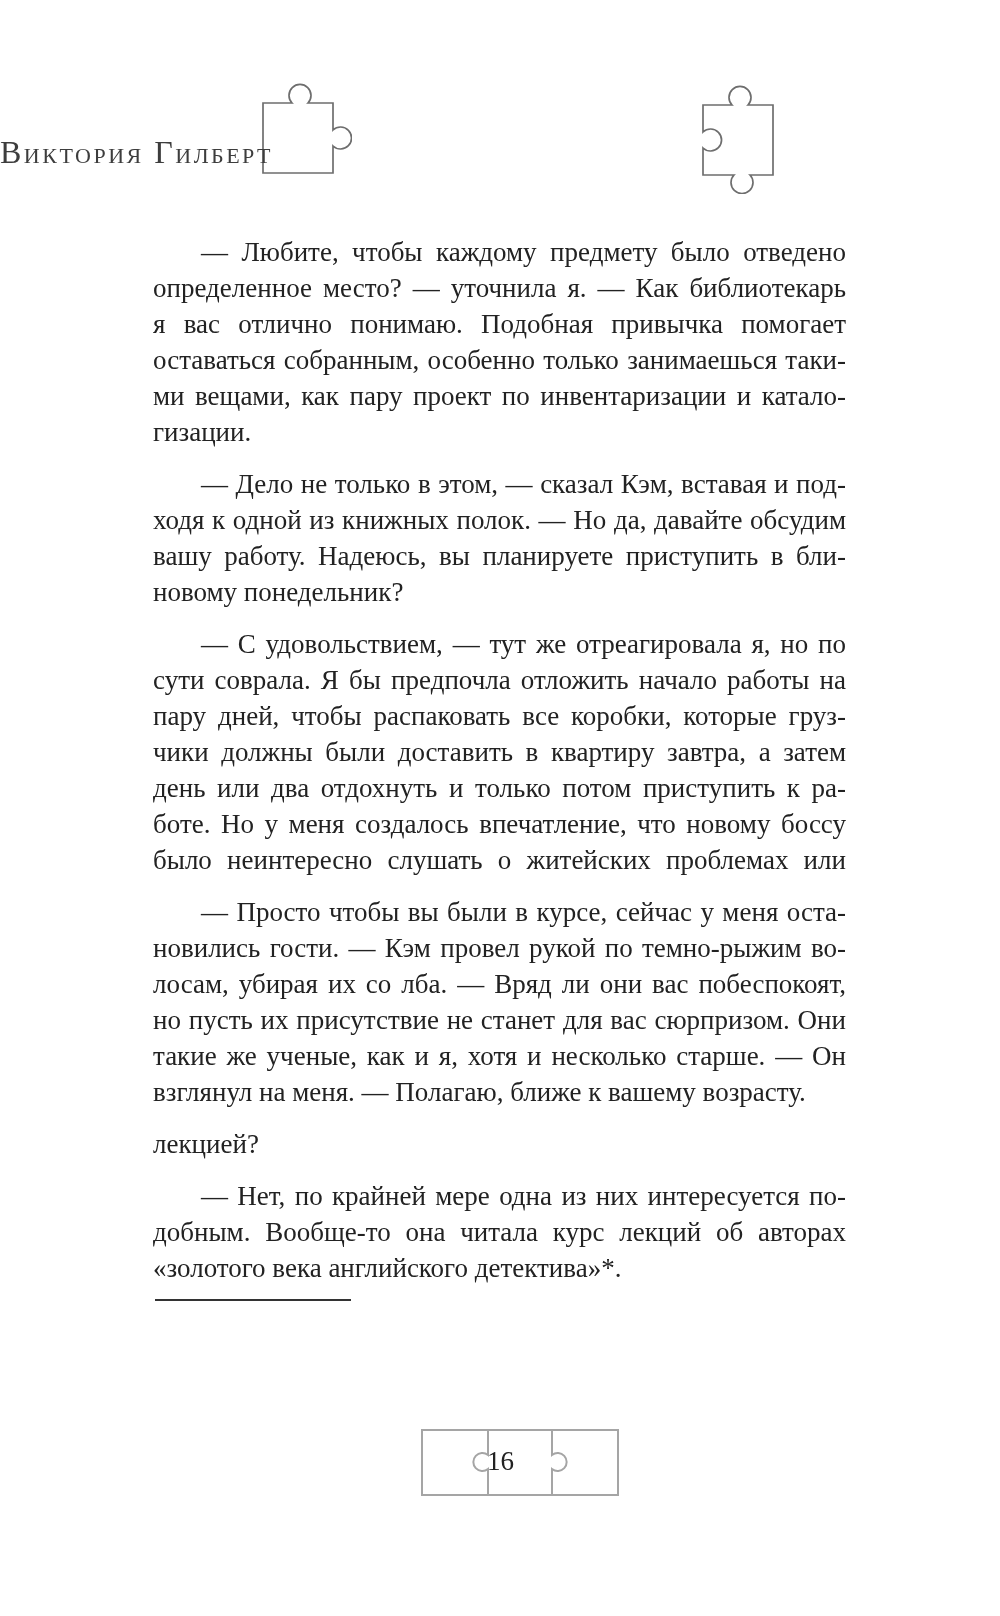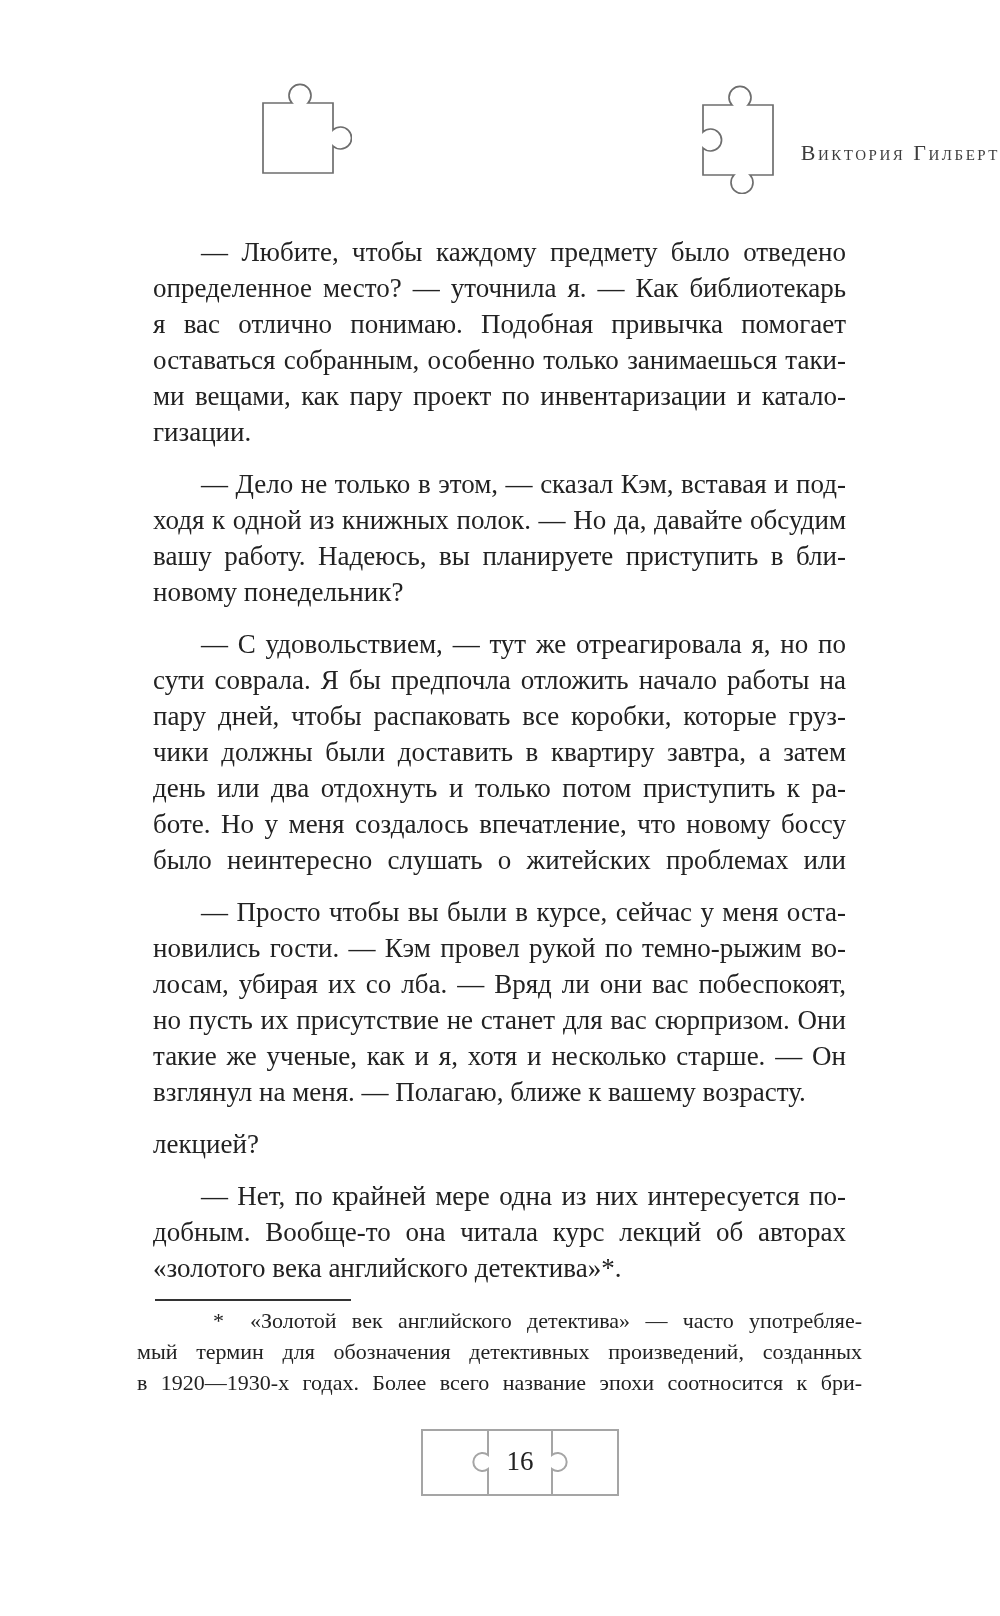--- a/index.html
+++ b/index.html
@@ -6,25 +6,25 @@
   .page{
     position:relative;
     width:1000px;height:1616px;
     background:var(--page-bg,#ffffff);
     font-family:"Liberation Serif","DejaVu Serif",serif;
     color:var(--text,#222222);
     overflow:hidden;
   }
   
   .author-title{
-    position:absolute;left:0;right:0;top:140px;
-    text-align:right;
+    position:absolute;left:0;right:0;top:134px;
+    text-align:left;
     font-variant:small-caps;
     letter-spacing:2.5px;
-    font-size:22px;
+    font-size:32px;
     color:var(--title,#3d3d3d);
   }
   .puzzle-left{position:absolute;left:262px;top:80px;}
   .puzzle-right{position:absolute;left:684px;top:82px;}
   .puzzle-path{fill:none;stroke:var(--puzzle-dark,#6e6e6e);stroke-width:1.7;}
   
   .body-text{
     position:absolute;left:137px;top:218px;width:725px;
     font-size:27px;line-height:36px;
   }
@@ -47,21 +47,21 @@
     font-size:22px;line-height:31px;
   }
   .fline{text-align:justify;text-align-last:justify;height:31px;}
   .fline.ffirst{text-indent:76px;}
   .fmark{margin-right:26px;}
   
   .puzzle-footer{position:absolute;left:421px;top:1429px;}
   .footer-path{fill:none;stroke:var(--puzzle-light,#a5a5a5);stroke-width:2;}
   .page-number{
     position:absolute;left:487px;top:1446px;width:66px;
-    text-align:center;font-size:27px;color:var(--text,#222222);
+    font-size:27px;color:var(--text,#222222);
   }
 </style>
 </head>
 <body>
 
 <div class="page">
 
   <svg class="puzzle-left" width="90" height="96" viewBox="0 0 90 96">
     <path class="puzzle-path" d="M1,23 H30 A11,11 0 1 1 46,23 H71 V50 A11,11 0 1 1 71,66 V93 H1 Z"></path>
   </svg>
@@ -109,25 +109,20 @@
       </div>
       <div class="para">
         <div class="line first">— Нет, по крайней мере одна из них интересуется по-</div>
         <div class="line">добным. Вообще-то она читала курс лекций об авторах</div>
         <div class="line last">«золотого века английского детектива»*.</div>
       </div>
     </div>
 
   <div class="footnote-rule"></div>
 
-  <div class="footnote">
-      <div class="fline ffirst"><span class="fmark">*</span>«Золотой век английского детектива» — часто употребляе-</div>
-      <div class="fline">мый термин для обозначения детективных произведений, созданных</div>
-      <div class="fline">в 1920—1930-х годах. Более всего название эпохи соотносится к бри-</div>
-    </div>
 
   <svg class="puzzle-footer" width="198" height="68" viewBox="0 0 198 68">
     <rect class="footer-path" x="1" y="1" width="196" height="65"></rect>
     <path class="footer-path" d="M67,1 V26 A9,9 0 1 0 67,40 V66"></path>
     <path class="footer-path" d="M131,1 V26 A9,9 0 1 1 131,40 V66"></path>
   </svg>
   <div class="page-number">16</div>
 
 </div>
 

